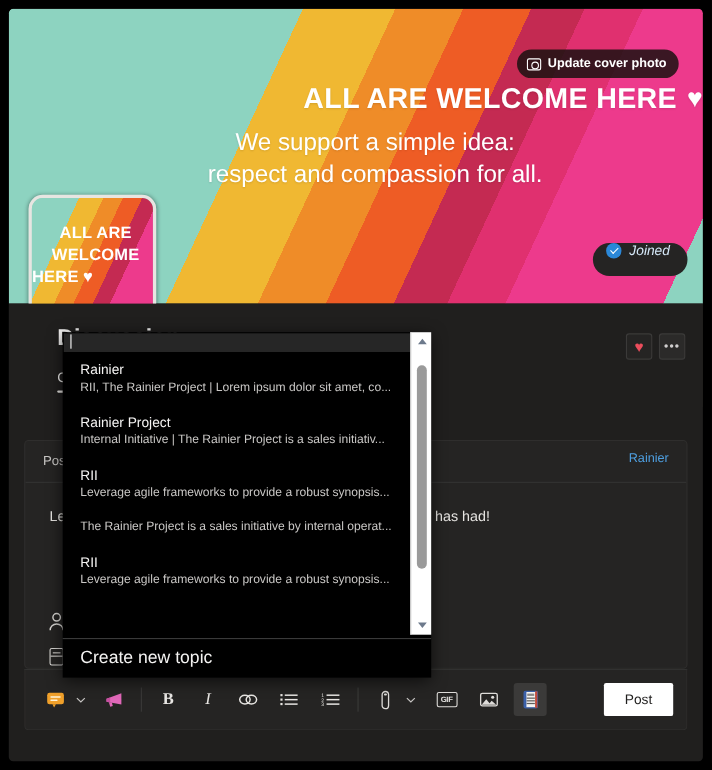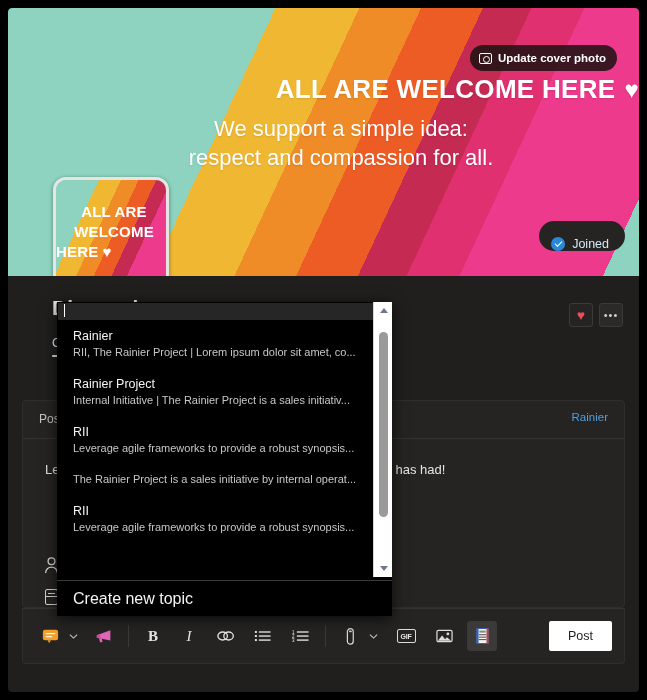--- a/index.html
+++ b/index.html
@@ -61,33 +61,33 @@
     cursor:pointer; border:none;
   }
   .cam{ width:13px; height:11px; border:1.4px solid #fff; border-radius:2px;
         position:relative; flex:none; }
   .cam:before{ content:""; position:absolute; left:3.4px; top:2.4px;
         width:5px; height:5px; border:1.4px solid #fff; border-radius:50%; }
 
   .joined-btn{
     position:absolute; right:14px; top:213px;
     height:30px; padding:0 16px 0 12px;
-    display:flex; align-items:flex-end; gap:7px;
+    display:flex; align-items:flex-start; gap:7px;
     background:#252423; color:#d5e8f8; border-radius:16px;
-    font-size:12.5px; cursor:pointer; border:none;
+    font-size:12.5px; cursor:pointer; border:none;font-style:italic;
   }
   .chk{ width:14px; height:14px; border-radius:50%; background:#2b88d8;
         position:relative; flex:none; }
   .chk:before{ content:""; position:absolute; left:3.4px; top:3.8px;
         width:6px; height:3px; border-left:1.6px solid #fff;
         border-bottom:1.6px solid #fff; transform:rotate(-45deg); }
 
   
   .avatar{
-    position:absolute; left:45px; top:169px;
+    position:absolute; left:18px; top:169px;
     width:116px; height:113px;
     border-radius:13px; overflow:hidden;
     border:3px solid #e7e5e1;
     box-shadow:0 1px 4px rgba(0,0,0,.4);
   }
   .avatar .av-stripes{
     position:absolute; left:-40px; top:-40px; width:240px; height:220px;
     background:linear-gradient(115deg,
       #9691a3 0px,#9691a3 44px,
       #8dd3c0 44px,#8dd3c0 92px,

